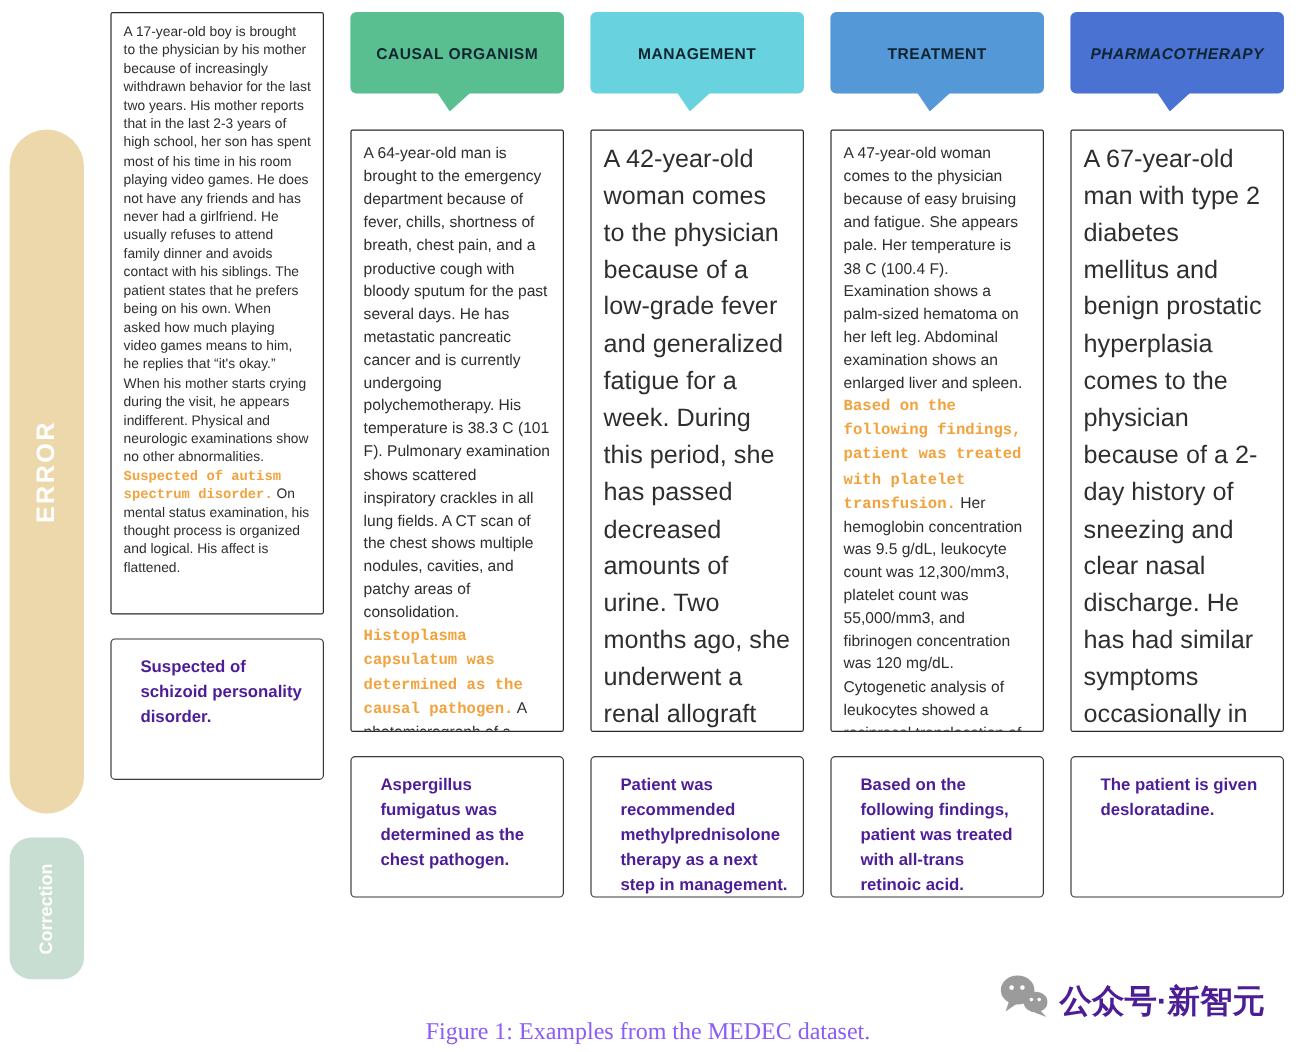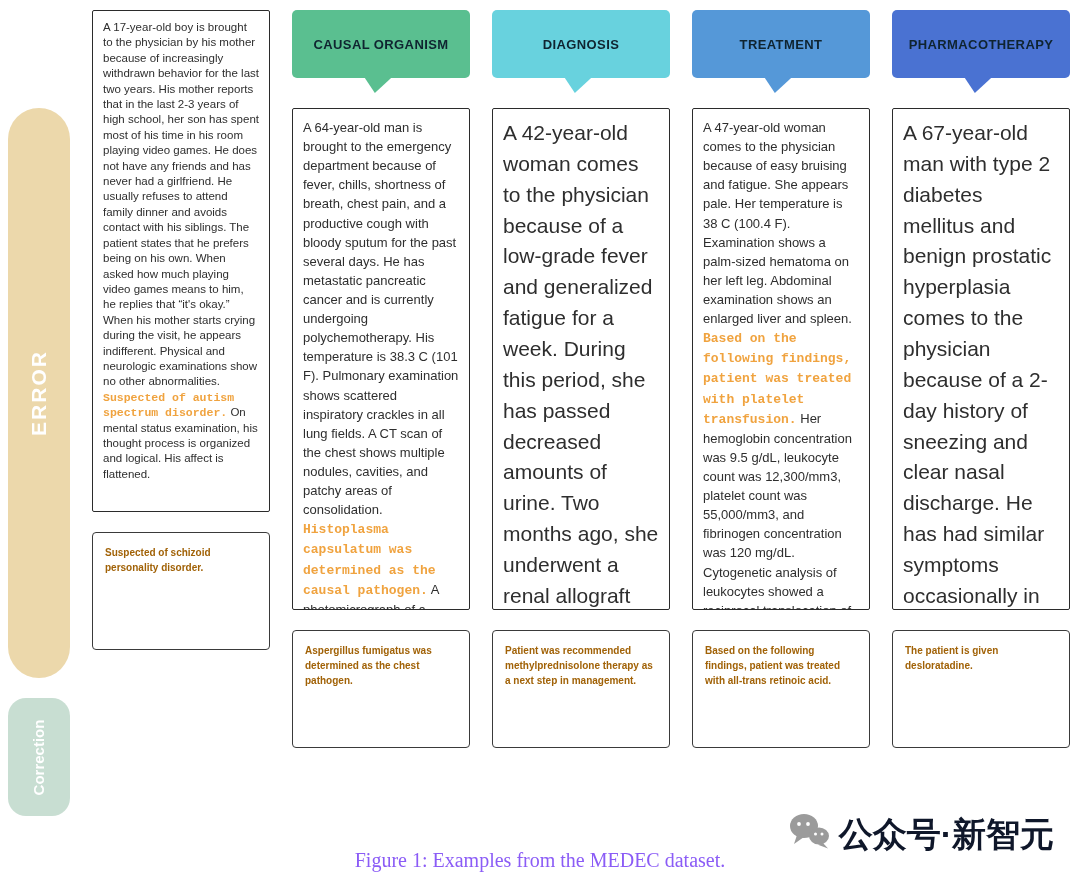--- a/index.html
+++ b/index.html
@@ -62,28 +62,28 @@
   .fs-s  { font-size: 11.5px; line-height: 1.34; }
   .fs-m  { font-size: 13px;   line-height: 1.47; }
   .fs-l  { font-size: 21px;   line-height: 1.47; }
   .hl { color: var(--hl, #f0a33f); font-weight: bold; font-family: Liberation Mono, monospace; }
 
   .correction-box {
     height: 118px; margin-top: 20px; background: #fff;
     border: 1.5px solid #3a3a3a; border-radius: 4px;
     padding: 12px 12px; overflow: hidden;
   }
-  .correction-text { font-weight: bold; color: #a16207; font-size: 10px; line-height: 1.5; }
+  .correction-text { font-weight: bold; color: #4c1d95; font-size: 14px; line-height: 1.5; margin-left: 12px; }
 
   
   .footer { position: relative; height: 60px; }
   .watermark {
     position: absolute; right: 26px; top: -4px;
     display: flex; align-items: center; gap: 10px;
-    color: #0f172a; font-size: 34px; font-weight: bold;
+    color: #4c1d95; font-size: 27px; font-weight: bold;
   }
   .caption {
     position: absolute; left: 0; right: 0; bottom: 4px;
     text-align: center;
     font-family: "Liberation Serif", serif;
     font-size: 20px; color: #8b5cf6;
   }
 </style>
 </head>
 <body>
@@ -118,21 +118,21 @@
       <div class="error-box">
         <div class="error-text fs-m"><span>A 64-year-old man is brought to the emergency department because of fever, chills, shortness of breath, chest pain, and a productive cough with bloody sputum for the past several days. He has metastatic pancreatic cancer and is currently undergoing polychemotherapy. His temperature is 38.3 C (101 F). Pulmonary examination shows scattered inspiratory crackles in all lung fields. A CT scan of the chest shows multiple nodules, cavities, and patchy areas of consolidation. </span><span class="hl">Histoplasma capsulatum was determined as the causal pathogen.</span><span> A photomicrograph of a specimen obtained on pulmonary biopsy is shown.</span></div>
       </div>
       <div class="correction-box">
         <div class="correction-text">Aspergillus fumigatus was determined as the chest pathogen.</div>
       </div>
     </div>
 
     <div class="column">
       <div class="tab" style="background-color: rgb(104, 210, 222);">
-        <span class="tab-label">DIAGNOSIS</span>
+        <span class="tab-label">MANAGEMENT</span>
         <span class="tab-tail"></span>
       </div>
       <div class="error-box">
         <div class="error-text fs-l"><span>A 42-year-old woman comes to the physician because of a low-grade fever and generalized fatigue for a week. During this period, she has passed decreased amounts of urine. Two months ago, she underwent a renal allograft transplant because of reflux nephropathy. There is no family history of serious illness (...)
 Oral fluconazole is administered. </span><span class="hl">Patient was recommended intravenous immunoglobulin therapy as a next step in management.</span></div>
       </div>
       <div class="correction-box">
         <div class="correction-text">Patient was recommended methylprednisolone therapy as a next step in management.</div>
       </div>
     </div>
@@ -144,21 +144,21 @@
       </div>
       <div class="error-box">
         <div class="error-text fs-m"><span>A 47-year-old woman comes to the physician because of easy bruising and fatigue. She appears pale. Her temperature is 38 C (100.4 F). Examination shows a palm-sized hematoma on her left leg. Abdominal examination shows an enlarged liver and spleen. </span><span class="hl">Based on the following findings, patient was treated with platelet transfusion.</span><span> Her hemoglobin concentration was 9.5 g/dL, leukocyte count was 12,300/mm3, platelet count was 55,000/mm3, and fibrinogen concentration was 120 mg/dL. Cytogenetic analysis of leukocytes showed a reciprocal translocation of chromosomes 15 and 17.</span></div>
       </div>
       <div class="correction-box">
         <div class="correction-text">Based on the following findings, patient was treated with all-trans retinoic acid.</div>
       </div>
     </div>
 
     <div class="column">
-      <div class="tab" style="background-color: rgb(74, 114, 210);">
+      <div class="tab" style="background-color: rgb(74, 114, 210); font-style: italic;">
         <span class="tab-label">PHARMACOTHERAPY</span>
         <span class="tab-tail"></span>
       </div>
       <div class="error-box">
         <div class="error-text fs-l"><span>A 67-year-old man with type 2 diabetes mellitus and benign prostatic hyperplasia comes to the physician because of a 2-day history of sneezing and clear nasal discharge. He has had similar symptoms occasionally in the past. His current medications include metformin and tamsulosin. Examination of the nasal cavity shows red, swollen turbinates. </span><span class="hl">The patient is given diphenhydramine.</span></div>
       </div>
       <div class="correction-box">
         <div class="correction-text">The patient is given desloratadine.</div>
       </div>
     </div>

